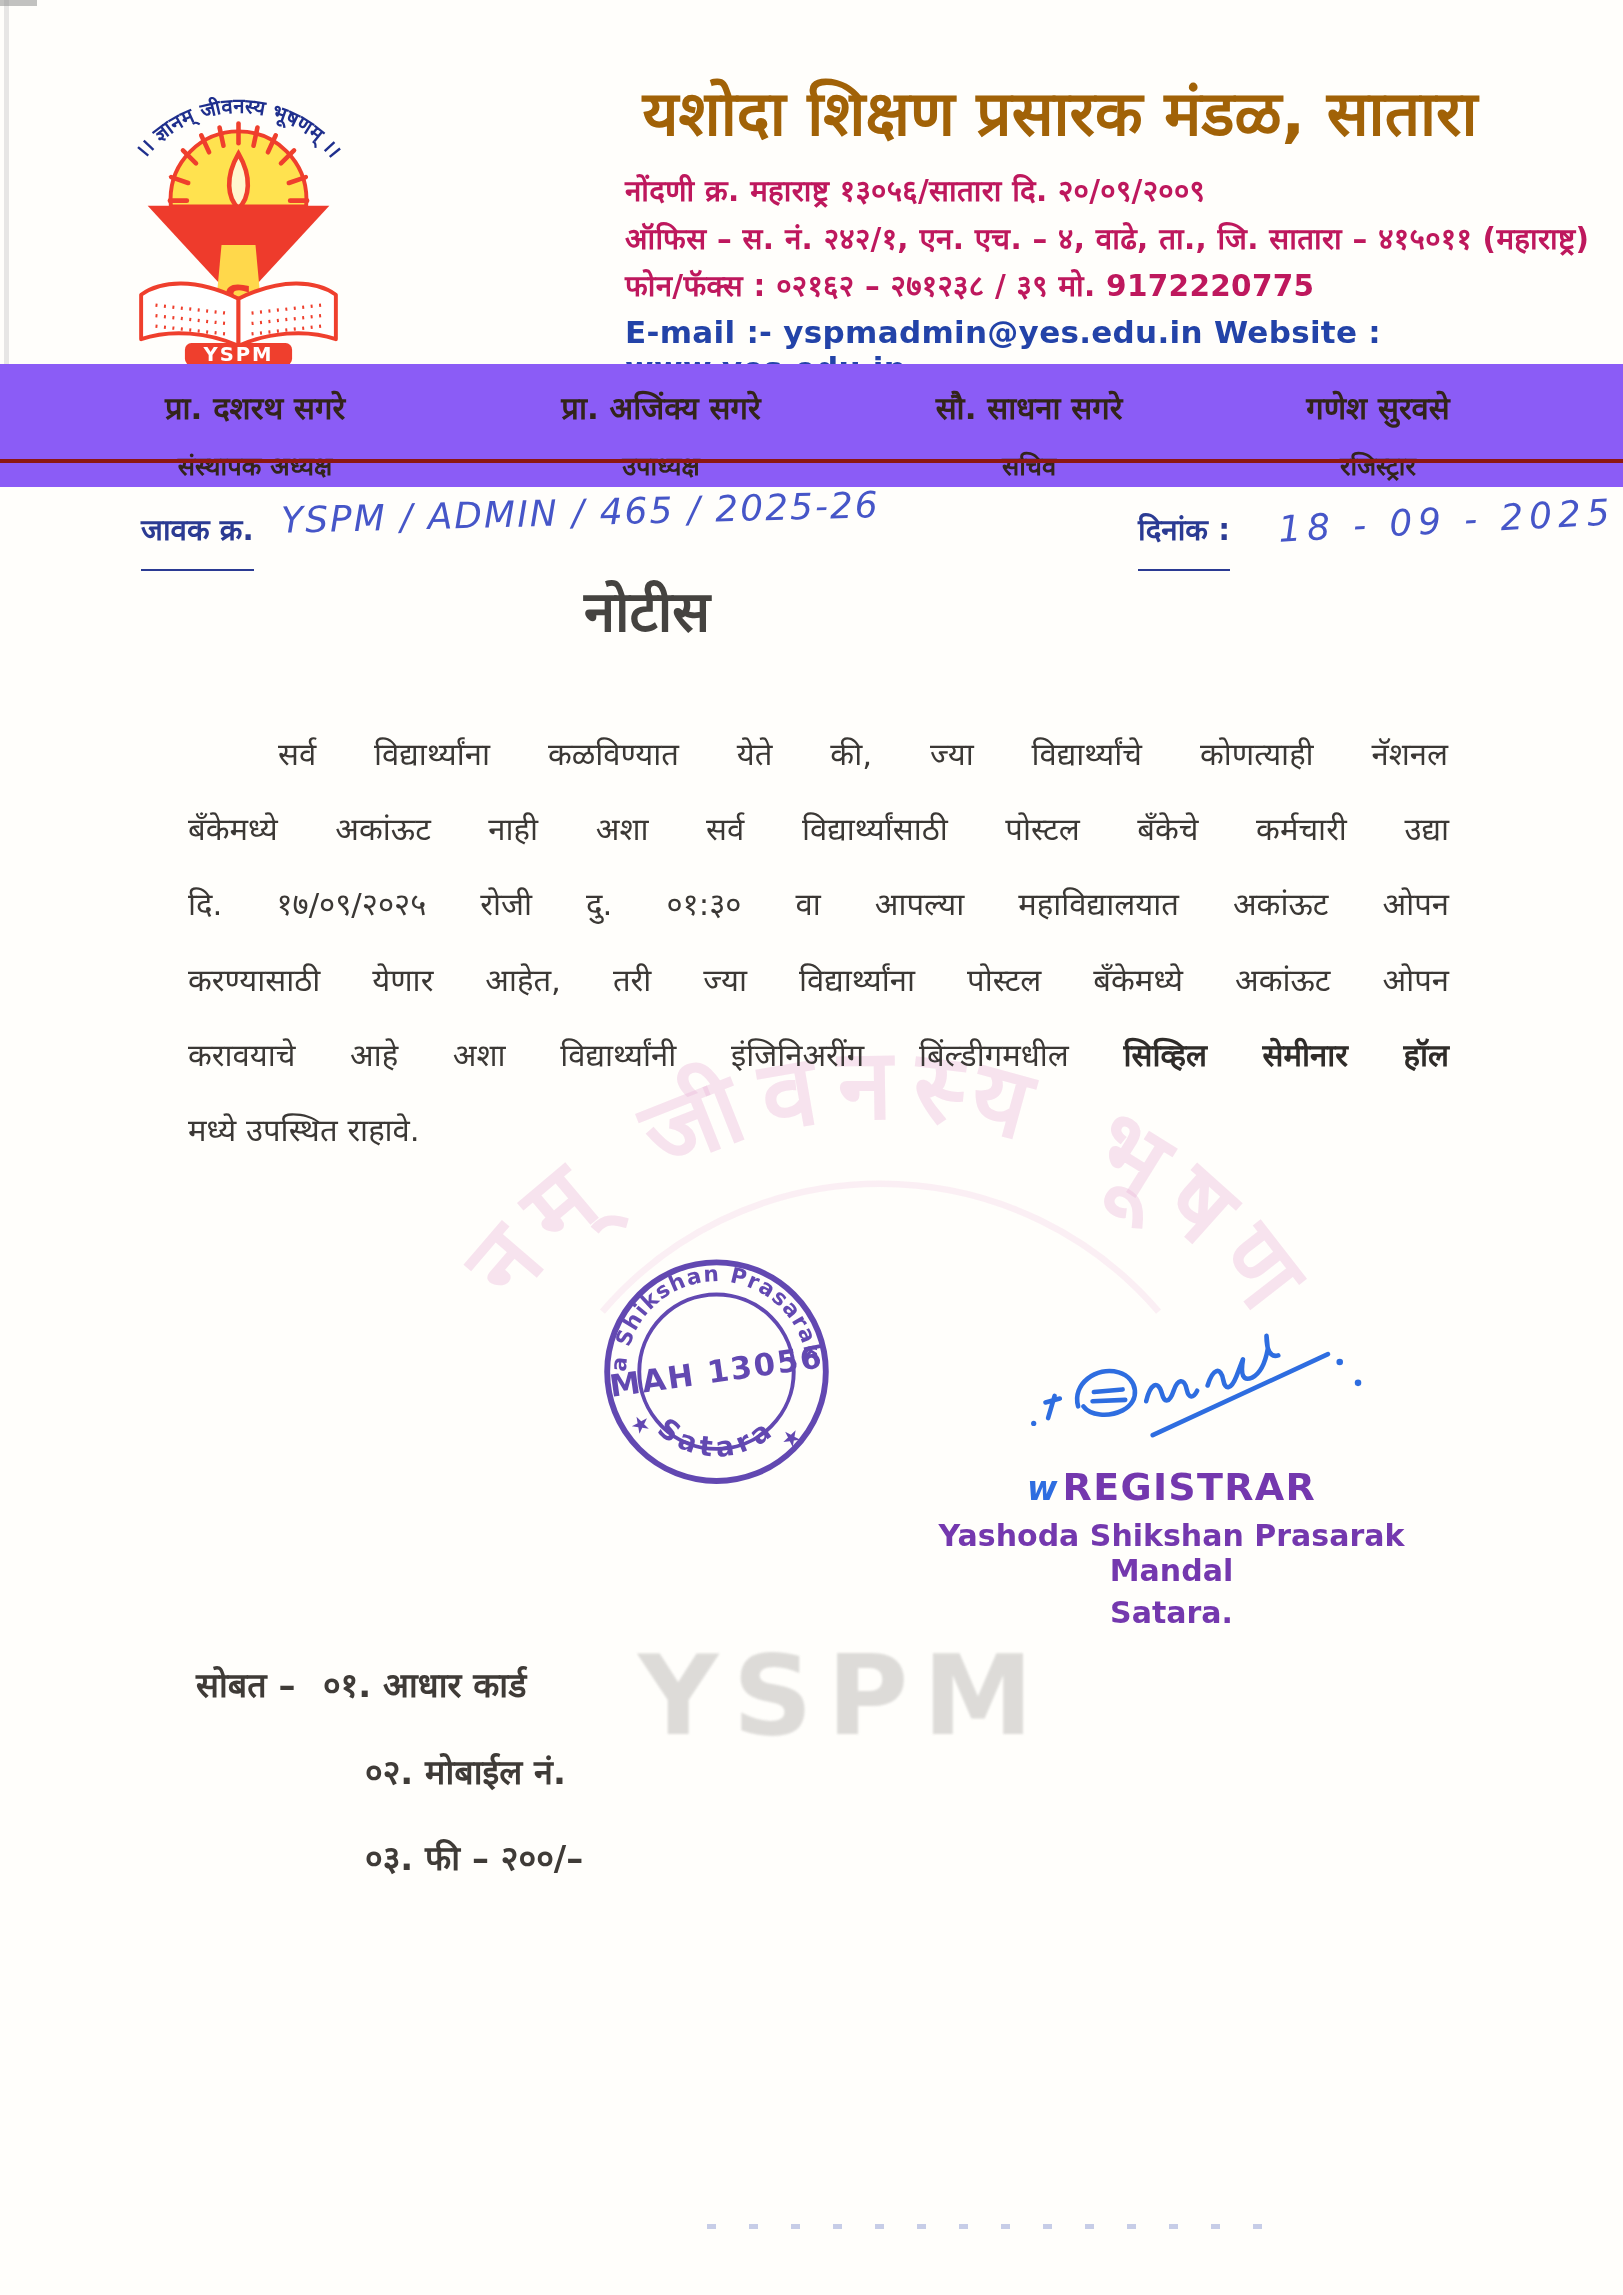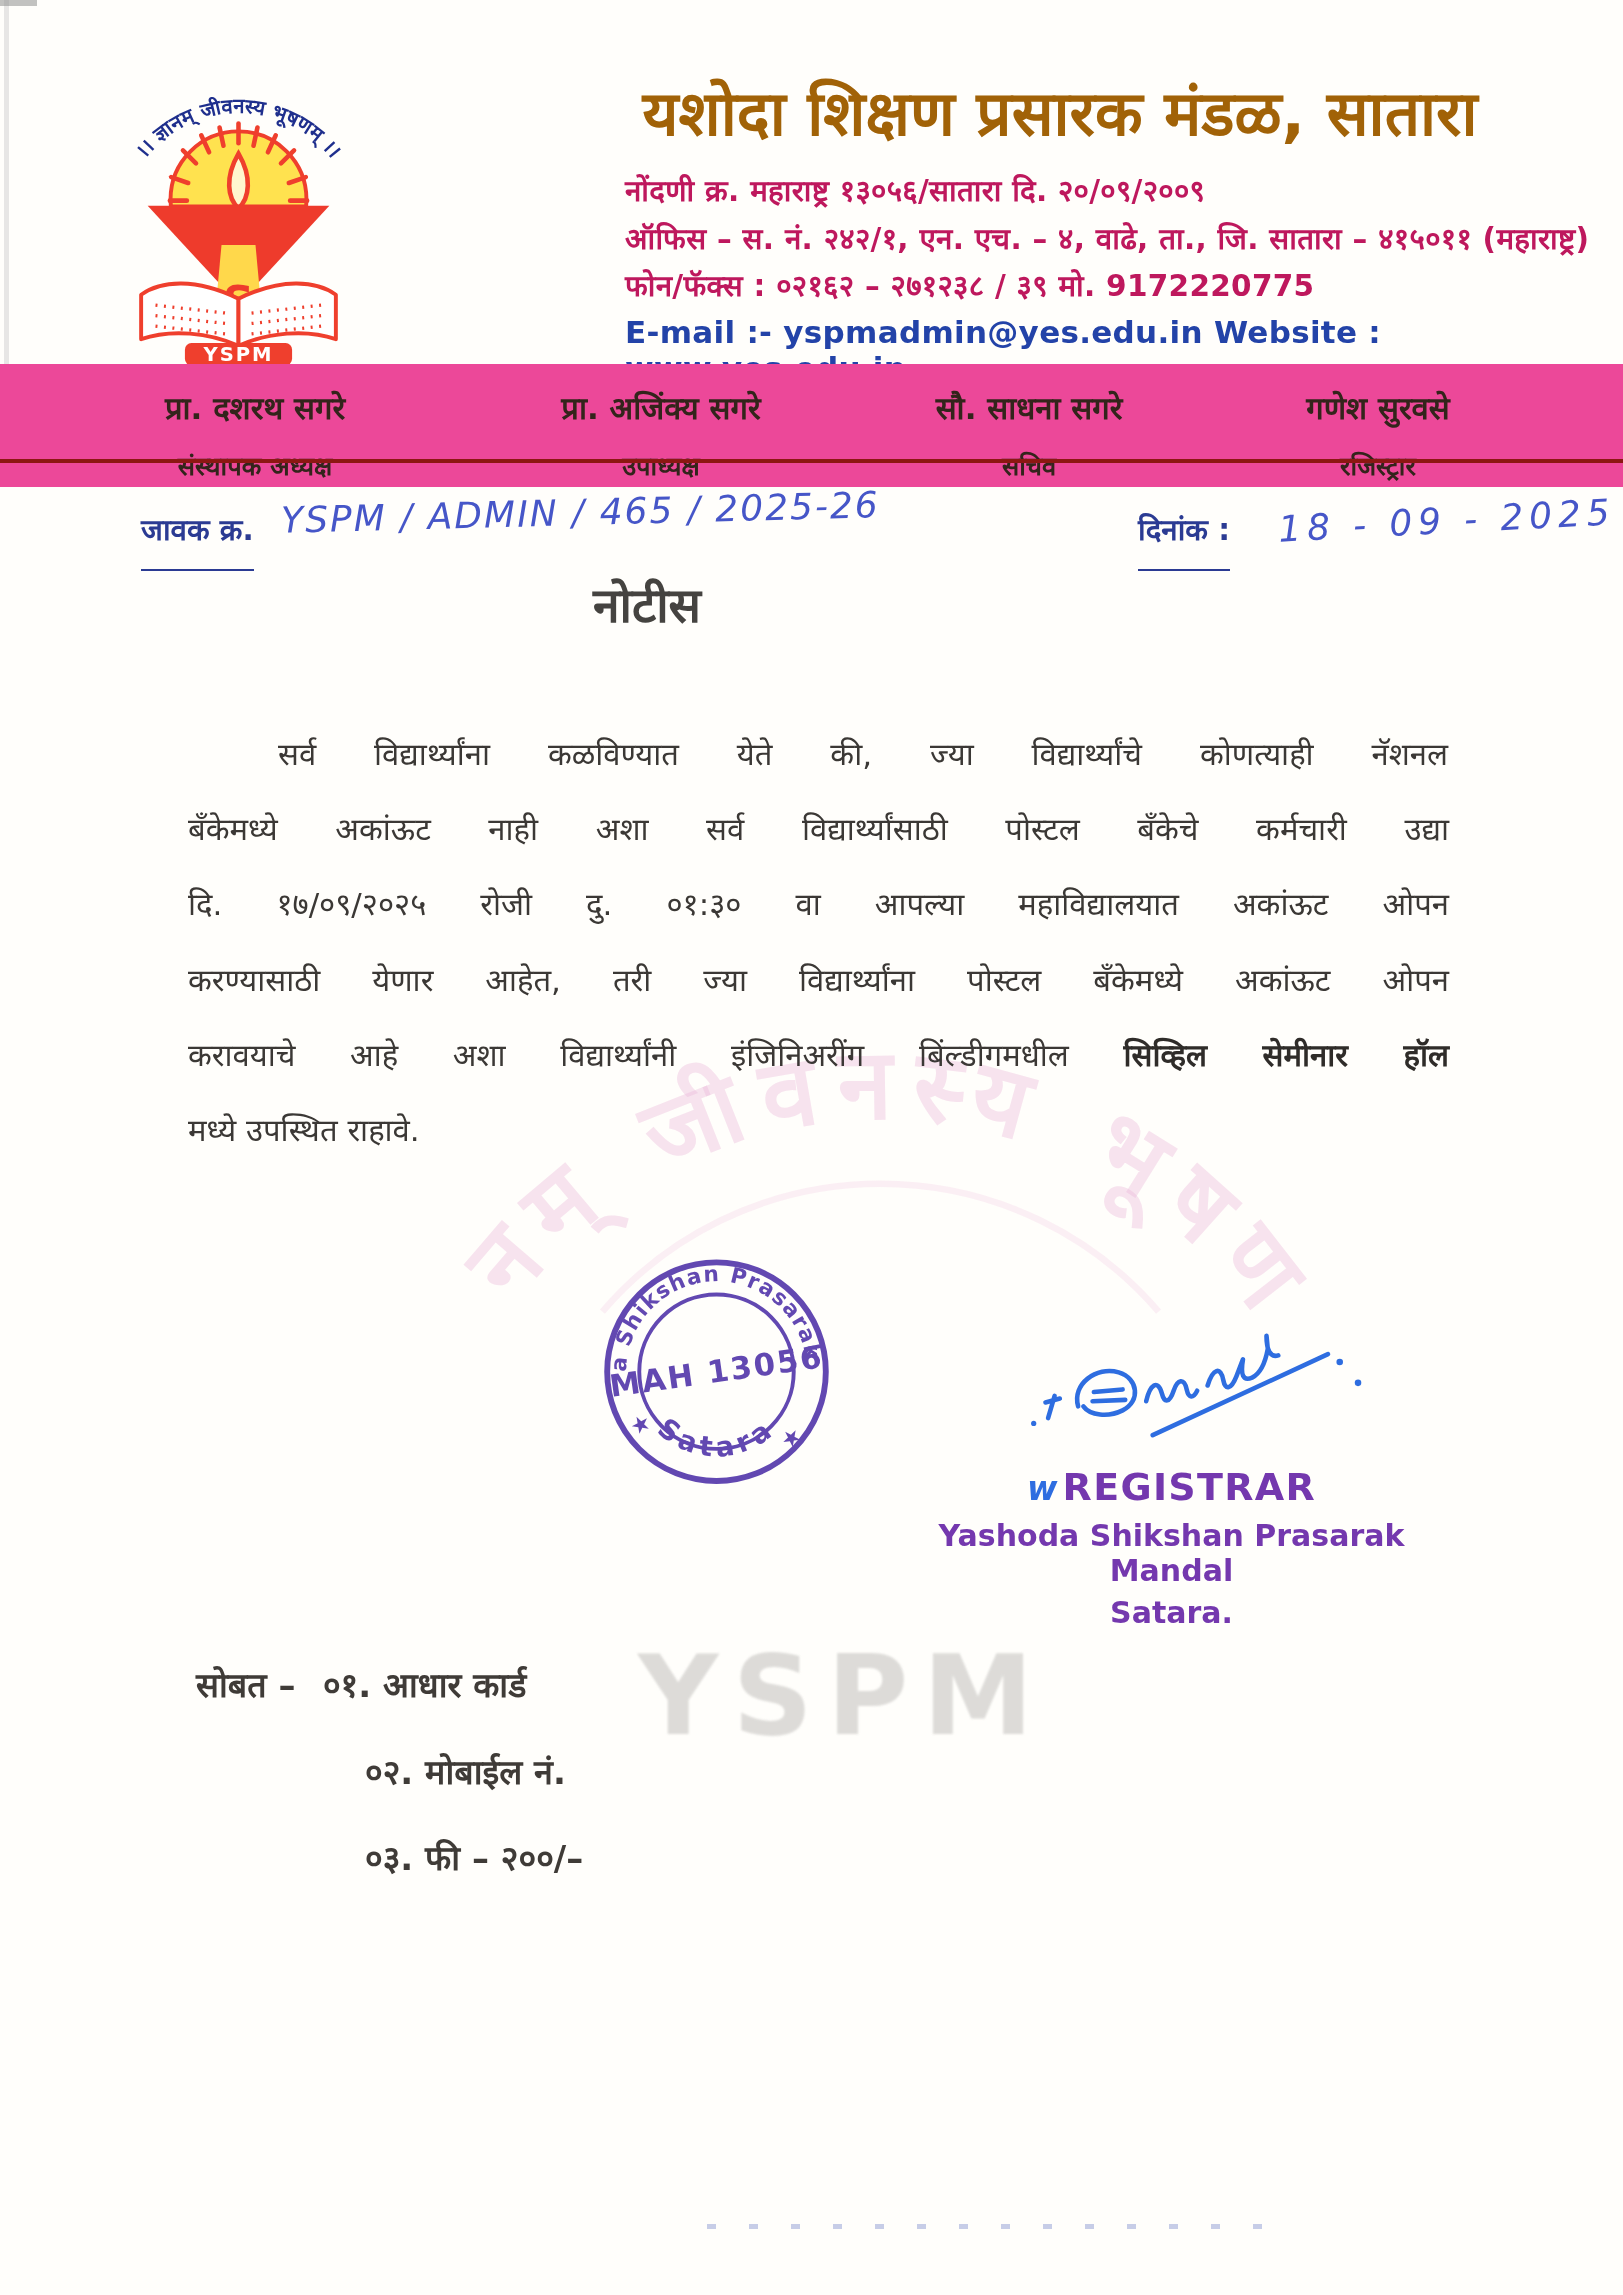--- a/index.html
+++ b/index.html
@@ -15,34 +15,34 @@
   .wm-yspm{position:absolute;left:638px;top:1631px;font-size:111px;font-weight:800;color:#d5d3d0;
         letter-spacing:14.4px;opacity:.8;filter:blur(1.3px);}
   
   .logo{position:absolute;left:98px;top:47px;width:281px;height:321px;}
   .org-title{position:absolute;left:569px;top:69px;width:982px;text-align:center;
         font-size:62px;font-weight:700;color:#a16207;}
   .hline{position:absolute;left:625px;color:#be185d;font-weight:600;font-size:29.5px;letter-spacing:0.3px;}
   .hl1{top:169px;} .hl2{top:217px;} .hl3{top:264px;}
   .hl4{top:314px;font-weight:600;color:#2343a8;font-size:31px;}
   
-  .band{position:absolute;left:0;top:364px;width:1623px;height:123px;background:#ec4899;}
+  .band{position:absolute;left:0;top:364px;width:1623px;height:123px;background:#8b5cf6;}
   .band .rule{position:absolute;left:0;bottom:23.6px;width:100%;height:4.6px;background:#8c1712;}
   .off{position:absolute;top:22px;text-align:center;transform:translateX(-50%);color:#33241b;}
   .off-name{font-size:31px;font-weight:700;}
   .off-role{font-size:25.5px;font-weight:600;margin-top:20px;}
   
   .ref-label{position:absolute;font-size:29.5px;font-weight:700;color:#2b3b93;
         border-bottom:2.6px solid #2b3b93;padding-bottom:20px;}
   .hand{position:absolute;font-size:36px;font-style:italic;color:#4656c8;letter-spacing:2px;
         transform:rotate(-1.5deg);white-space:nowrap;}
   .hand-date{letter-spacing:5.9px;transform:rotate(-3deg);}
   
   .notice-title{position:absolute;left:0;top:571px;width:1294px;text-align:center;
-        font-size:48px;font-weight:700;color:#454340;}
+        font-size:56px;font-weight:700;color:#454340;}
   .bline{position:absolute;left:188px;width:1261px;font-size:31px;color:#3b3835;
         text-align:justify;text-align-last:justify;}
   .b1{top:732px;padding-left:90px;width:1170px;}
   .b2{top:807px;} .b3{top:882px;} .b4{top:958px;} .b5{top:1033px;}
   .b6{position:absolute;left:188px;top:1108px;font-size:31px;color:#3b3835;}
   .bold-seg{font-weight:800;color:#2f2c29;}
   
   .stamp{position:absolute;left:592px;top:1246px;width:249px;height:252px;opacity:.95;}
   .sig{position:absolute;left:1018px;top:1299px;width:376px;height:154px;}
   .reg-block{position:absolute;left:916px;top:1465px;width:511px;text-align:center;color:#7438ae;}

